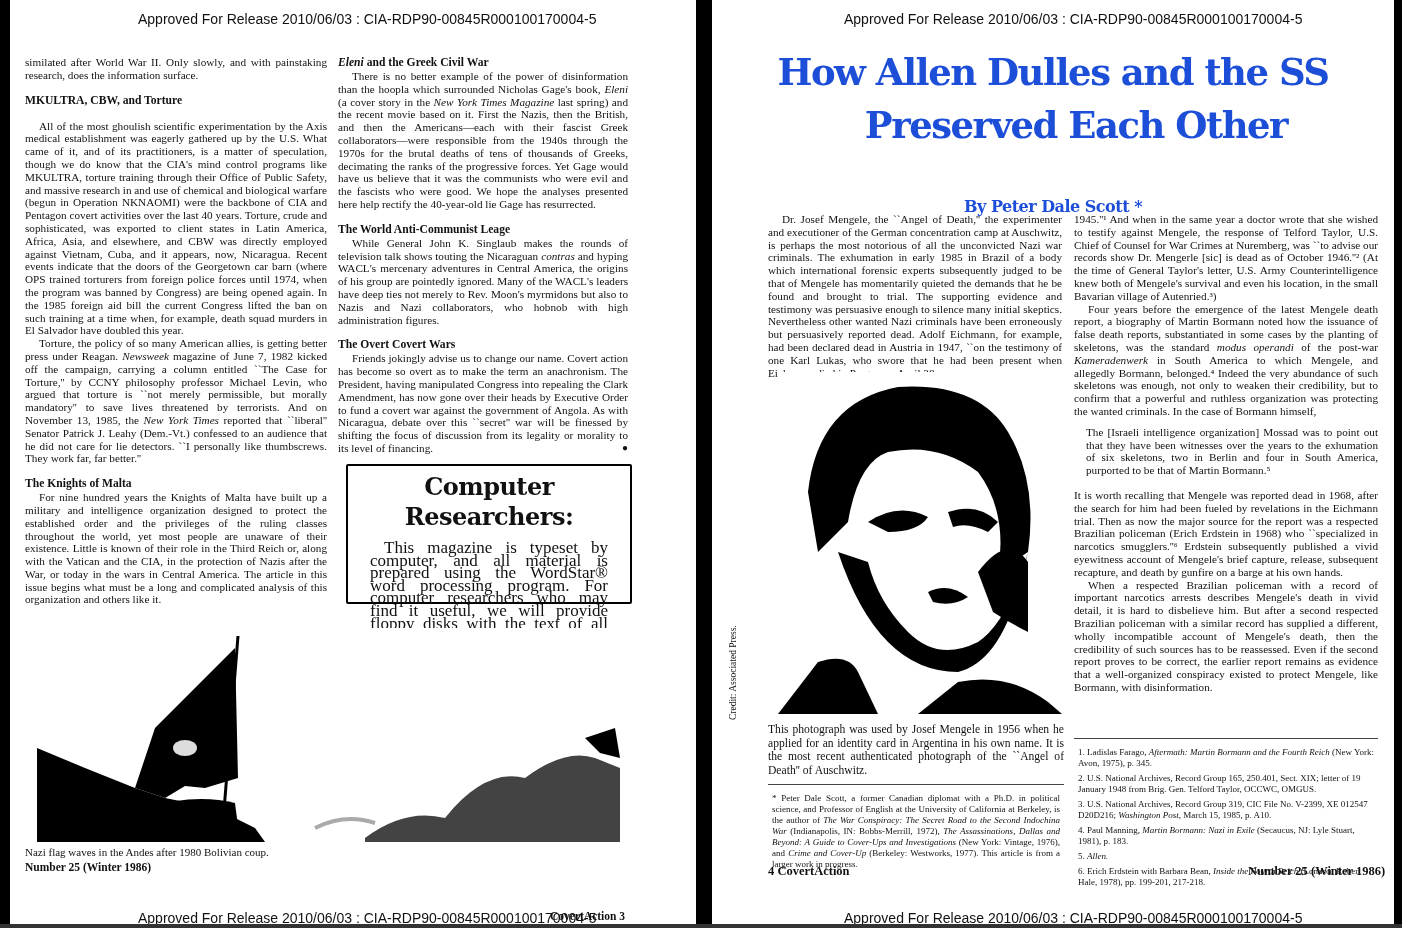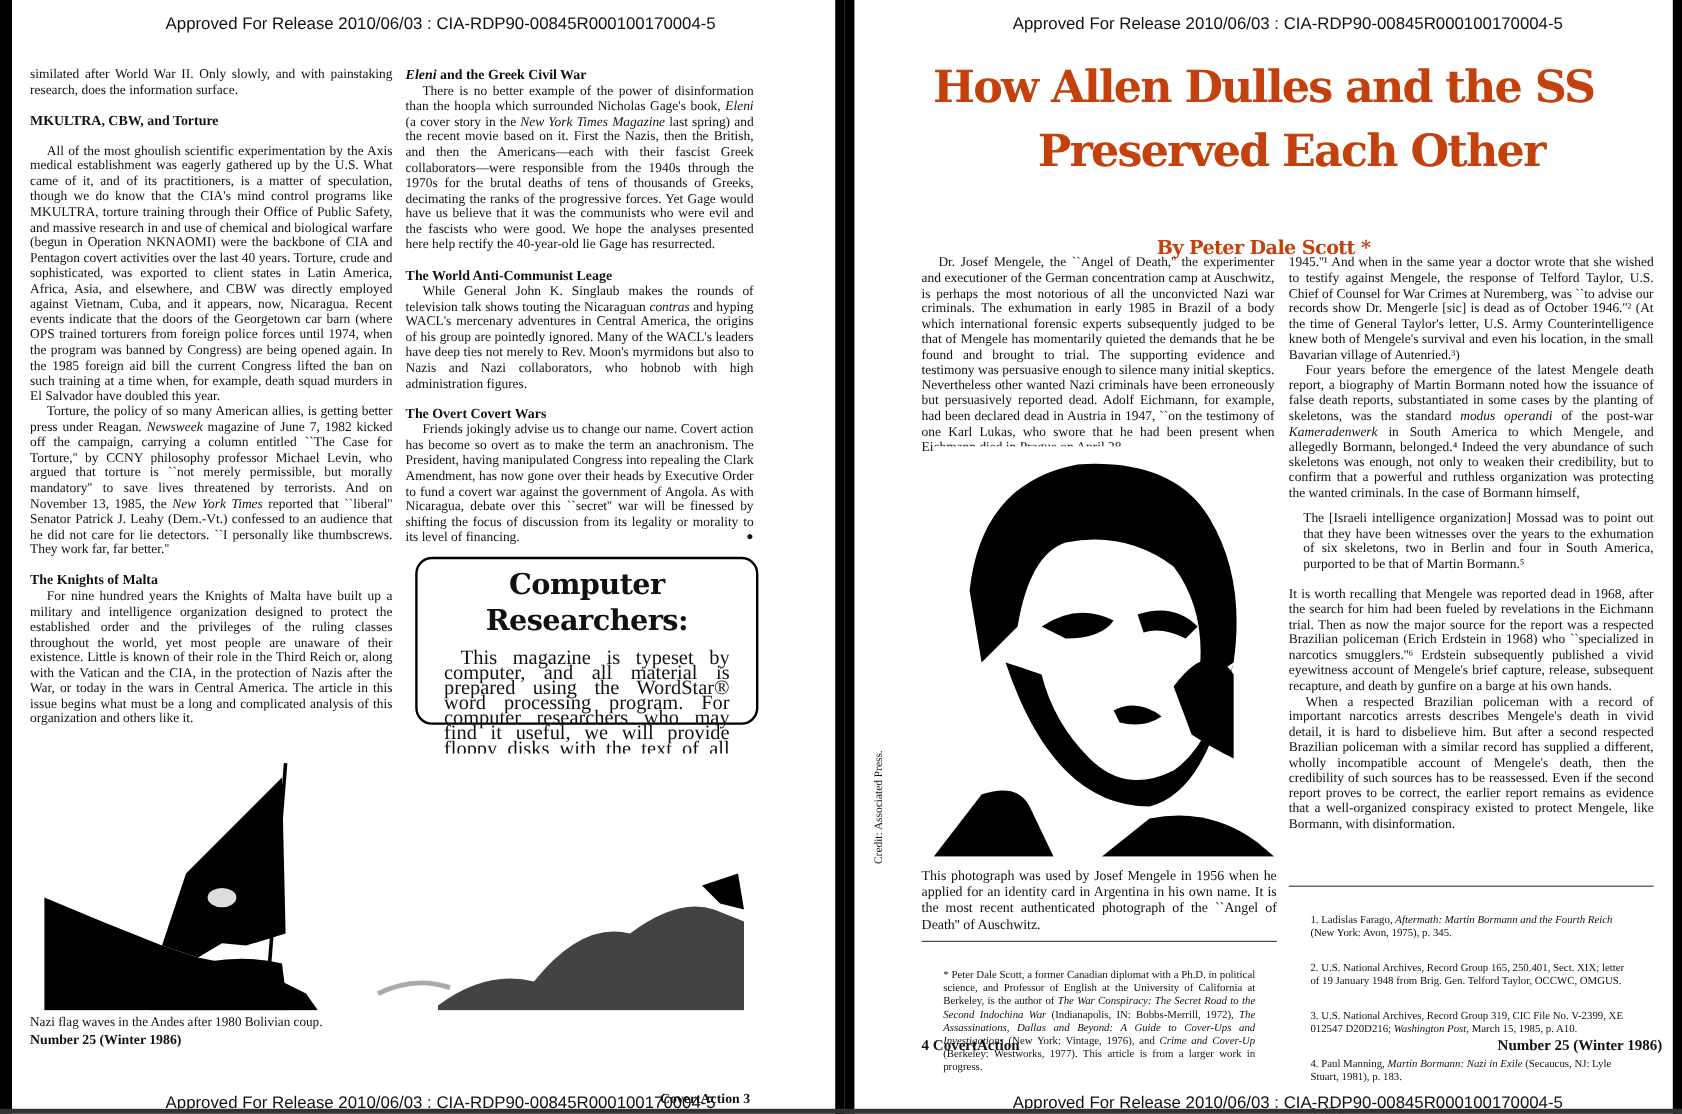--- a/index.html
+++ b/index.html
@@ -15,37 +15,37 @@
   #page-right .stamp { left: 132px; }
   .bottom-bar { position: absolute; left: 0; right: 0; top: 924px; height: 4px; background: #333; }
 
   .col { position: absolute; font-size: 11.2px; line-height: 12.8px; text-align: justify; hyphens: manual; }
   .col p { margin: 0; text-indent: 14px; }
   .col p.noindent { text-indent: 0; }
   .col h3 { margin: 0; font-size: 11.6px; font-weight: bold; line-height: 14px; }
   .sp { height: 12px; }
   .bullet { float: right; font-size: 10px; }
 
-  .box { position: absolute; left: 336px; top: 464px; width: 286px; height: 140px; border: 2.5px solid #000; border-radius: 14px; padding: 6px 12px; box-sizing: border-box; }
+  .box { position: absolute; left: 336px; top: 464px; width: 286px; height: 140px; border: 2.5px solid #000; border-radius: 2px; padding: 6px 12px; box-sizing: border-box; }
   .box h2 { margin: 0 0 8px 0; font-family: "DejaVu Serif", serif; font-weight: 900; font-size: 24px; letter-spacing: -0.5px; text-align: center; line-height: 30px; }
   .box p { margin: 10px; font-size: 17px; line-height: 12.6px; text-align: justify; text-indent: 14px; }
 
   .photo { position: absolute; background: #fff; overflow: hidden; }
   .caption { position: absolute; font-weight: normal; font-size: 11px; line-height: 13px; }
   .folio { position: absolute; font-weight: bold; font-size: 11.5px; }
 
-  .title { position: absolute; left: 0; width: 100%; text-align: center; font-family: "DejaVu Serif", serif; font-weight: 900; color: #c2410c; }
+  .title { position: absolute; left: 0; width: 100%; text-align: center; font-family: "DejaVu Serif", serif; font-weight: 900; color: #1d4ed8; }
   .title1 { top: 50px; font-size: 37px; letter-spacing: -1.5px; }
   .title2 { top: 103px; font-size: 37px; letter-spacing: -1.5px; padding-left: 23px; }
   .byline { top: 153px; font-size: 16px; letter-spacing: -0.5px; margin-top: 44px; }
 
   .blockquote { padding-left: 12px; margin: 0; }
   .credit { position: absolute; left: 16px; top: 720px; transform: rotate(-90deg); transform-origin: left top; font-size: 9.5px; white-space: nowrap; }
   .footnotes { position: absolute; font-size: 9px; line-height: 11px; }
-  .footnotes p { margin: 18px; }
+  .footnotes p { margin: 4px; }
   .rule { position: absolute; height: 1px; background: #444; }
   i { font-style: italic; }
 </style>
 </head>
 <body>
 
 <div class="gap"></div>
 
 <div class="page" id="page-left">
   <div class="stamp stamp-top">Approved For Release 2010/06/03 : CIA-RDP90-00845R000100170004-5</div>

